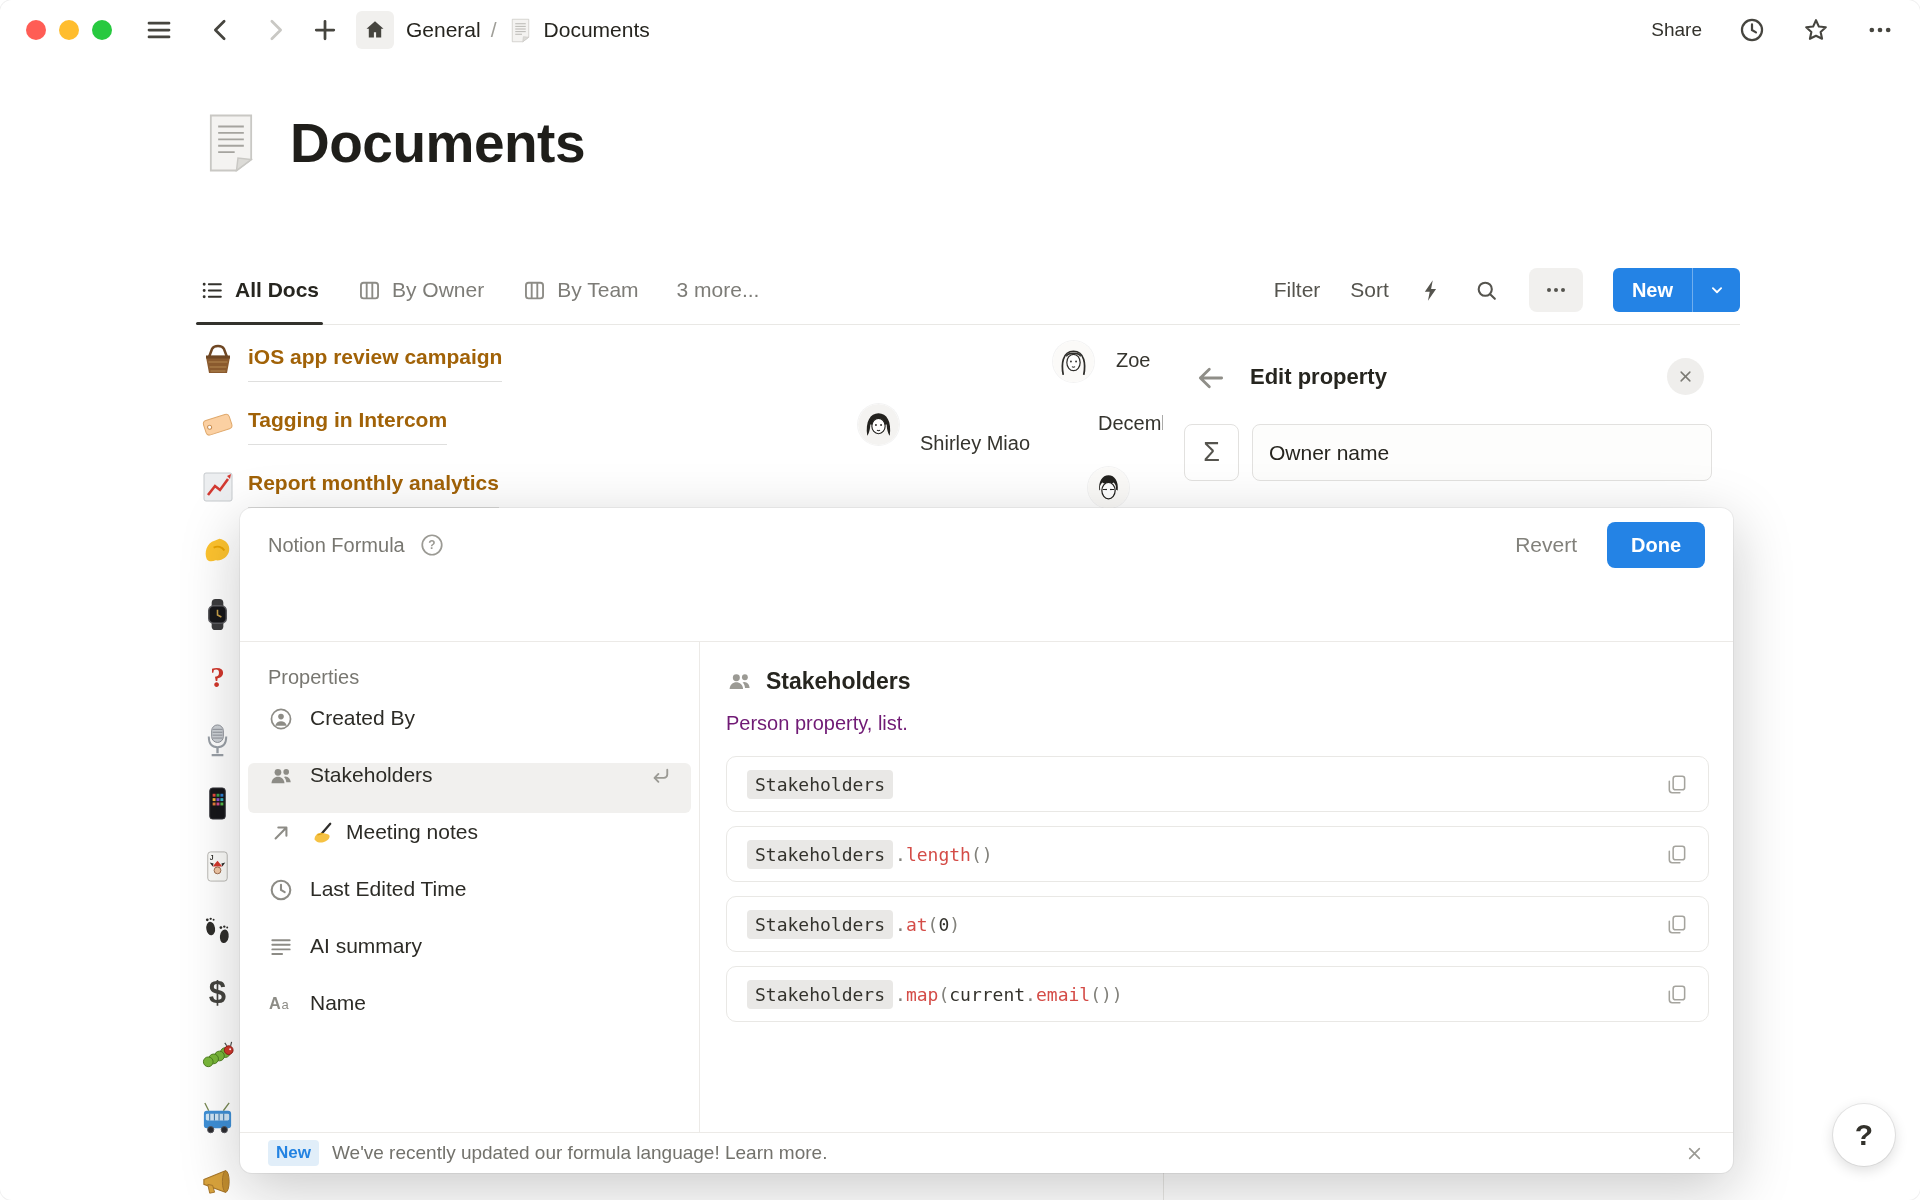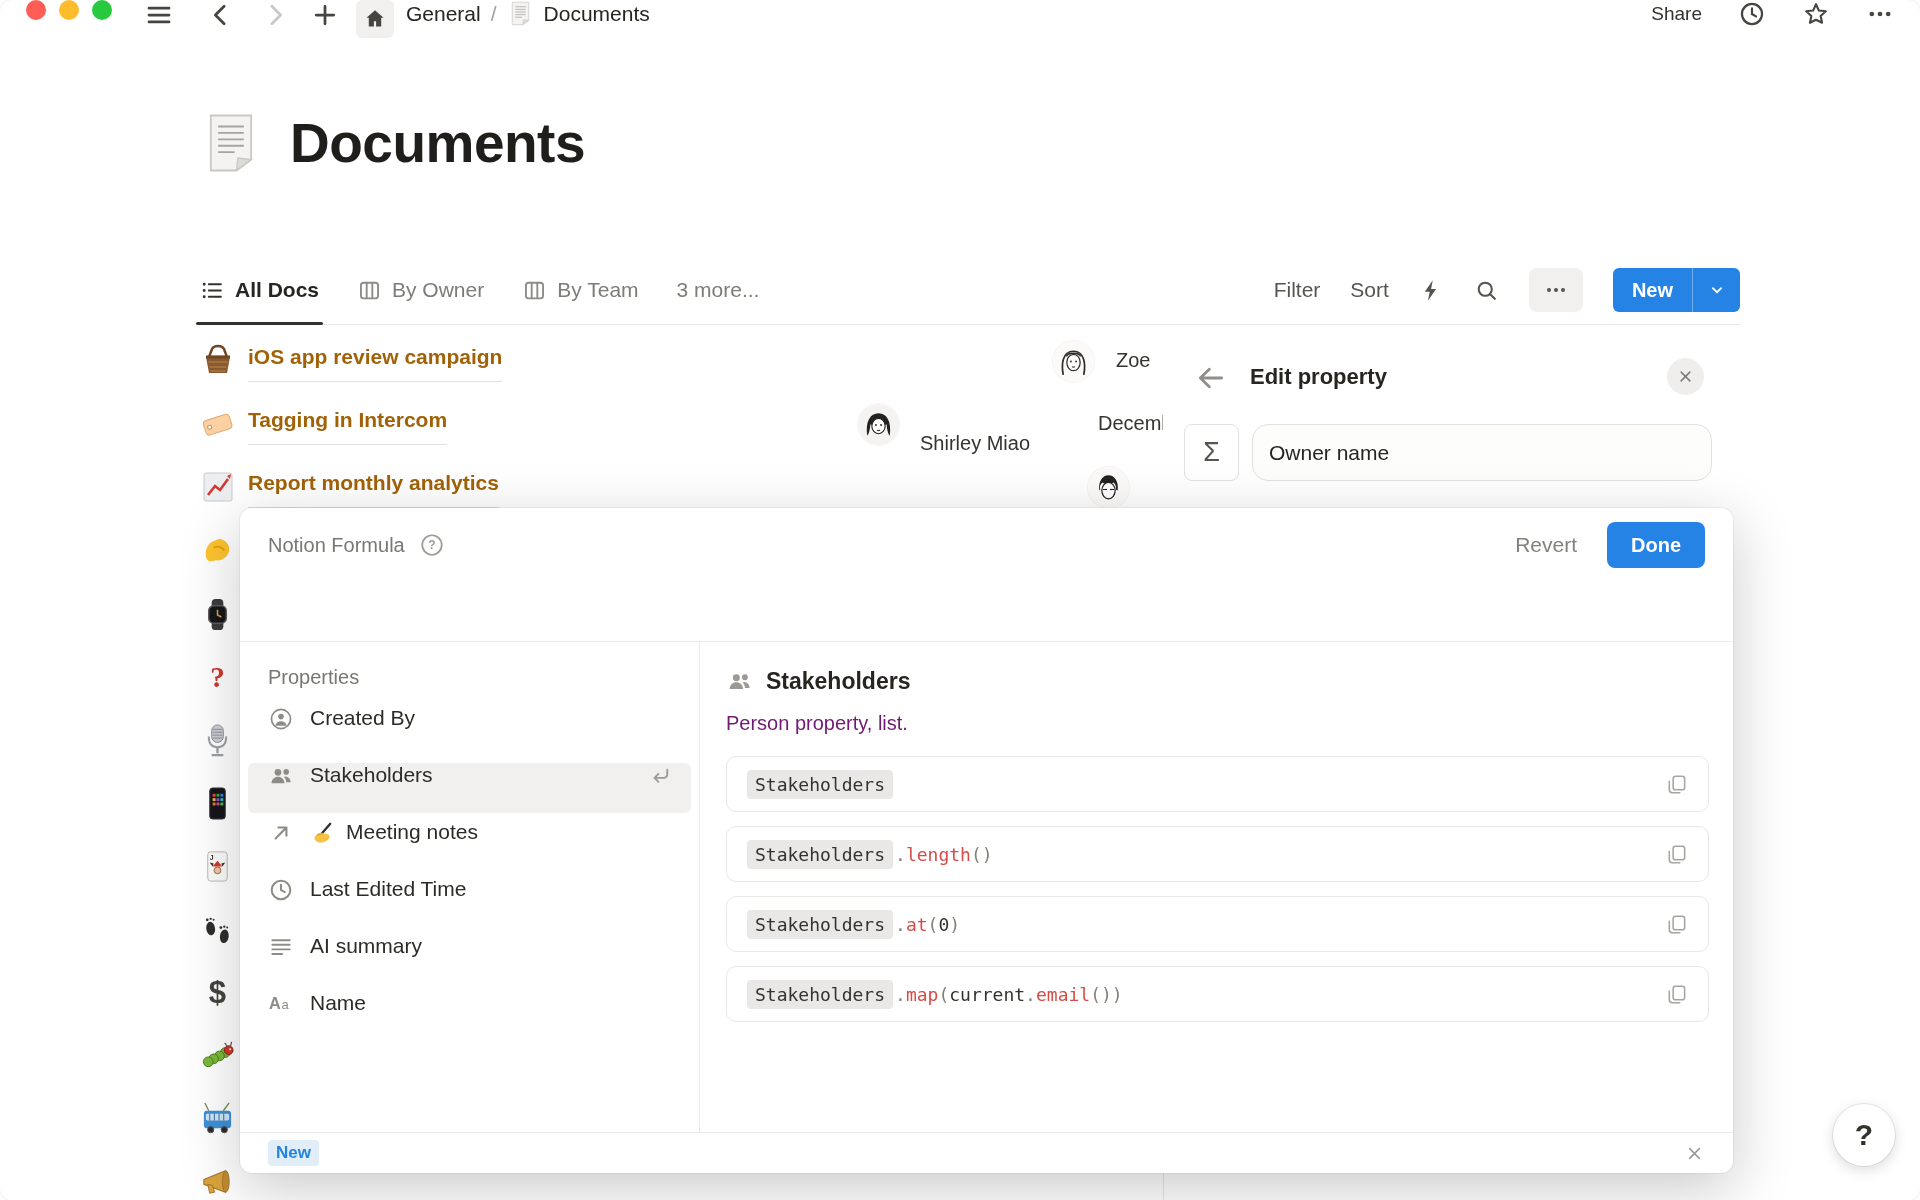--- a/index.html
+++ b/index.html
@@ -2,21 +2,21 @@
 <html><head>
 <meta charset="utf-8">
 <style>
   html,body{margin:0;padding:0;background:#fff}
   body{font-family:"Liberation Sans",sans-serif;color:#26251f;-webkit-font-smoothing:antialiased}
   .screen{position:relative;width:1920px;height:1200px;background:#fff;overflow:hidden;border-radius:12px;box-shadow:0 0 0 1px rgba(0,0,0,.06)}
   .ic{display:inline-flex;align-items:center;justify-content:center}
   .ic svg{width:100%;height:100%;display:block}
 
   
-  .topbar{height:60px;display:flex;align-items:flex-start;padding:0 26px;box-sizing:border-box}
+  .topbar{height:60px;display:flex;align-items:center;padding:0 26px;box-sizing:border-box}
   .lights{display:flex;gap:13px;margin-right:32px}
   .light{width:20px;height:20px;border-radius:50%}
   .l-close{background:#ff5d55}.l-min{background:#ffbd2e}.l-zoom{background:#27c93f}
   .tb-btn{width:30px;height:30px;color:#46453f}
   .mr32{margin-right:32px}.mr24{margin-right:24px}.mr20{margin-right:20px}.mr16{margin-right:16px}
   .disabled{color:#c9c8c4}
   .home-box{width:38px;height:38px;background:#f1f0ee;border-radius:6px;color:#46453f;margin-right:12px}
   .home-box svg{width:24px;height:24px}
   .crumb{display:flex;align-items:center;font-size:21px;gap:10px;color:#26251f;font-weight:500}
   .crumb .sep{color:#9f9e98;font-weight:400}
@@ -58,21 +58,21 @@
   .strip-ic{position:absolute;left:200px;width:35px;height:35px}
   .vdiv{position:absolute;left:1163px;top:324px;bottom:0;width:1px;background:#e9e8e5}
 
   
   .editpanel{position:absolute;left:1164px;top:324px;width:576px;height:876px}
   .ep-back{position:absolute;left:30px;top:37px;width:34px;height:34px;color:#8f8e88}
   .ep-title{position:absolute;left:86px;top:40px;font-size:22px;font-weight:700;color:#26251f}
   .ep-close{position:absolute;right:36px;top:34px;width:37px;height:37px;border-radius:50%;background:#efeeec;color:#7b7a74;display:flex;align-items:center;justify-content:center}
   .ep-close svg{width:19px;height:19px}
   .ep-sigma{position:absolute;left:20px;top:100px;width:55px;height:57px;border:1px solid #e2e1df;border-radius:8px;background:#fff;font-size:27px;color:#55544e;display:flex;align-items:center;justify-content:center;box-sizing:border-box}
-  .ep-input{position:absolute;left:88px;top:100px;width:460px;height:57px;border:1px solid #e2e1df;border-radius:16px;background:#fdfdfc;font-size:21px;color:#26251f;padding:0 16px;box-sizing:border-box;font-family:inherit;outline:none}
+  .ep-input{position:absolute;left:88px;top:100px;width:460px;height:57px;border:1px solid #e2e1df;border-radius:8px;background:#fdfdfc;font-size:21px;color:#26251f;padding:0 16px;box-sizing:border-box;font-family:inherit;outline:none}
 
   
   .popup{position:absolute;left:240px;top:508px;width:1493px;height:665px;background:#fff;border-radius:12px;overflow:hidden;box-shadow:0 0 0 1px rgba(15,15,15,.05),0 16px 60px rgba(15,15,15,.22);z-index:10;display:flex;flex-direction:column}
   .pop-head{height:74px;display:flex;align-items:center;padding:0 28px;gap:14px;flex:none}
   .ph-title{font-size:20px;color:#787771;font-weight:500}
   .ph-q{width:26px;height:26px;color:#9b9a94}
   .ph-spacer{flex:1}
   .ph-revert{font-size:21px;color:#82817b;margin-right:16px}
   .ph-done{height:46px;padding:0 24px;background:#2483e5;color:#fff;font-size:20px;font-weight:600;border-radius:8px;display:flex;align-items:center}
   .pop-input{height:59px;flex:none}
@@ -596,20 +596,21 @@
                   <rect x="8.5" y="3.5" width="12" height="14" rx="2.5"></rect>
                   <path d="M15.5 20.5h-8a3 3 0 0 1-3-3v-9" stroke-linecap="round"></path>
                 </svg>
               </span>
   </div>
           </div>
       </div>
     </div>
     <div class="pop-banner">
       <span class="pb-badge">New</span>
+      <span class="pb-msg">We've recently updated our formula language! Learn more.</span>
       <span class="ic pb-close">
           <svg viewBox="0 0 24 24" fill="none" stroke="currentColor" stroke-width="1.9" stroke-linecap="round">
             <path d="M6.5 6.5l11 11M17.5 6.5l-11 11"></path>
           </svg>
         </span>
     </div>
   </div>
 
   <div class="help">?</div>
 </div>

